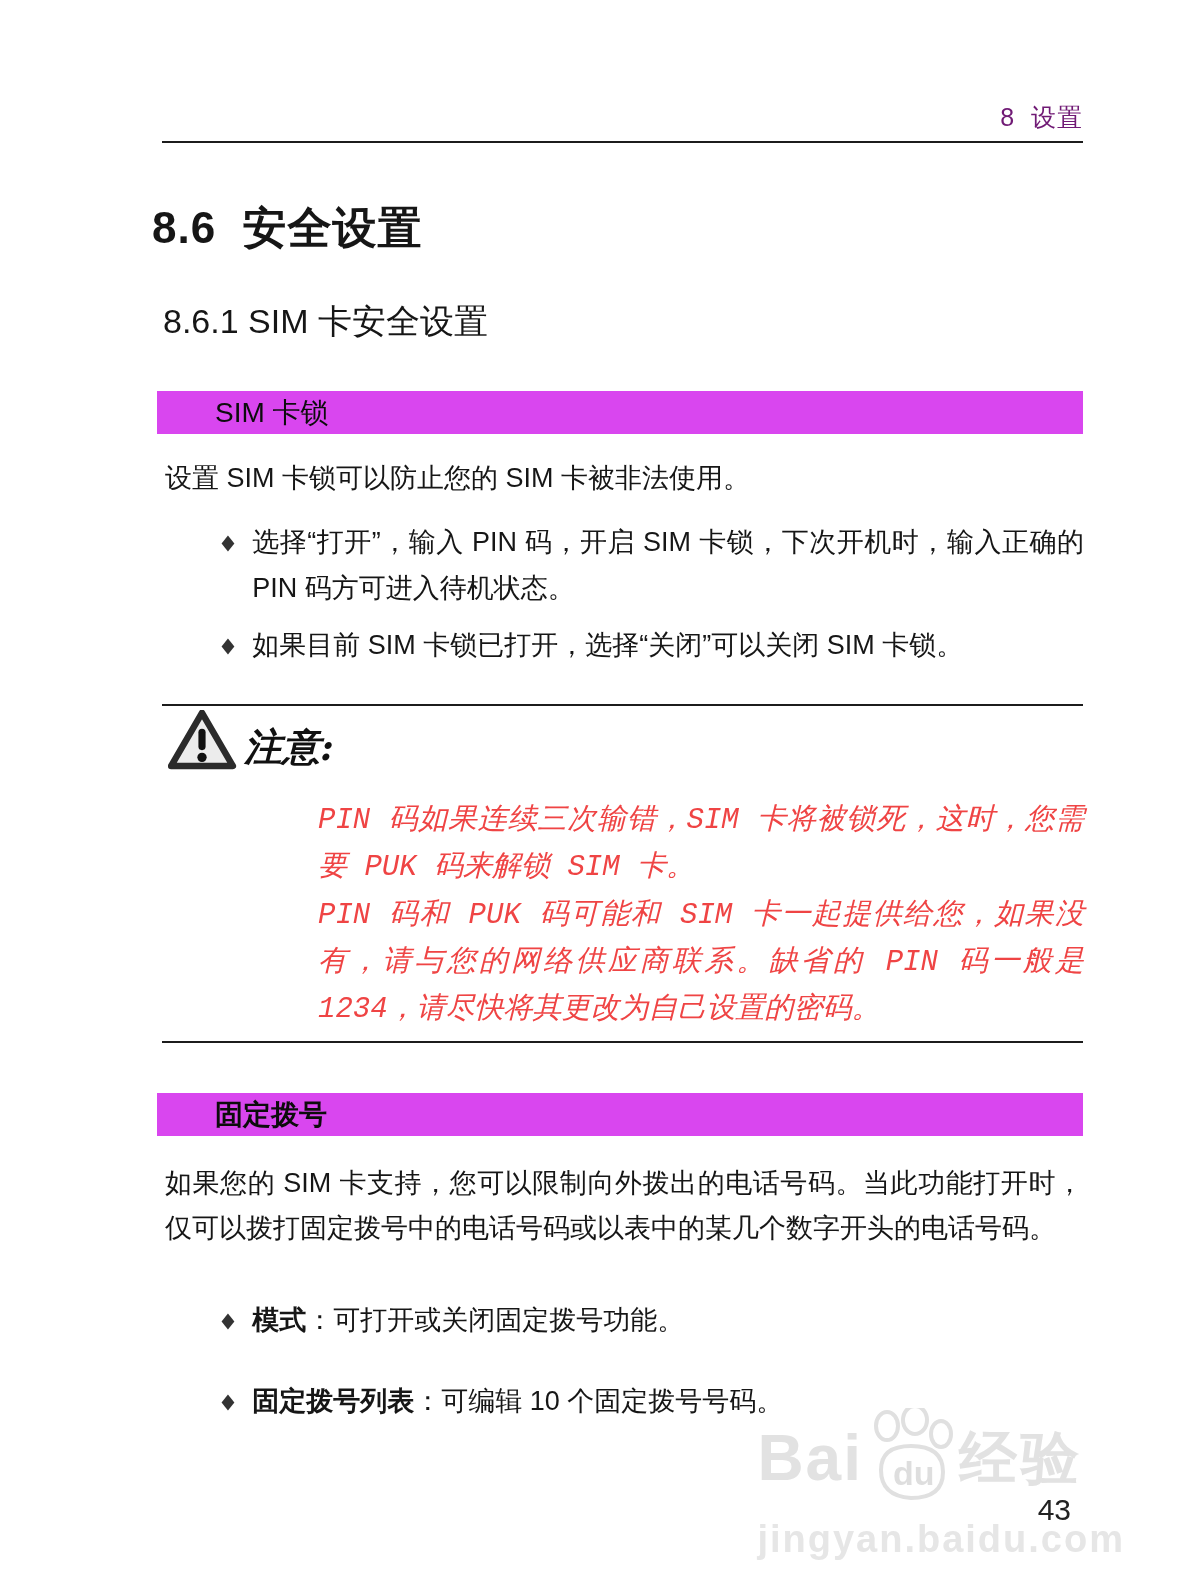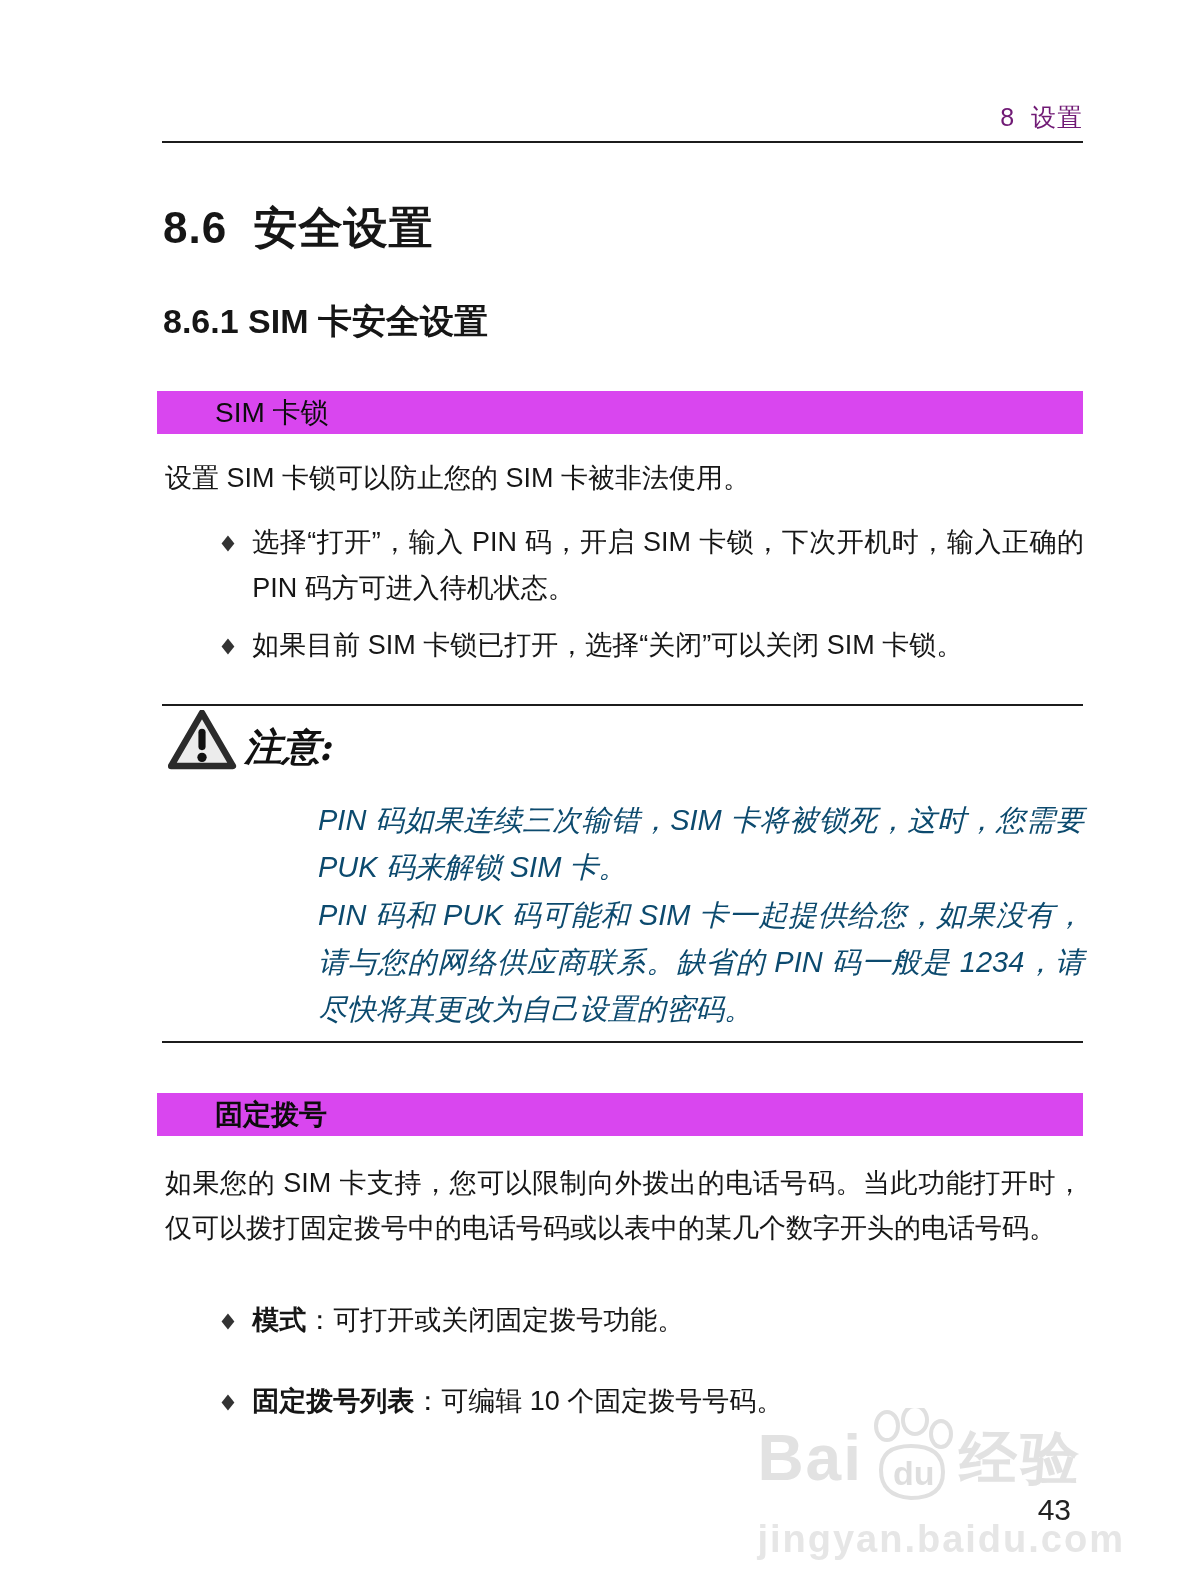--- a/index.html
+++ b/index.html
@@ -15,26 +15,26 @@
   .chapter-header{
     top:101px;left:165px;width:918px;
     text-align:right;font-size:25px;letter-spacing:1px;white-space:pre;
     color:#701a75;
   }
   .rule{height:2px;background:#1c1c1c;left:162px;width:921px;}
   .rule-1{top:141px;}
   .rule-2{top:704px;}
   .rule-3{top:1041px;}
   .section-title{
-    top:199px;left:163px;
+    top:199px;left:152px;
     font-size:44px;font-weight:bold;letter-spacing:1px;white-space:pre;
   }
   .subsection-title{
     top:299px;left:163px;
-    font-size:34px;font-weight:bold;white-space:pre;text-align:center;
+    font-size:34px;font-weight:normal;white-space:pre;text-align:center;
   }
   .gray-bar{
     left:157px;width:926px;height:43px;
     background:#d946ef;
     display:flex;align-items:center;
     padding-left:58px;box-sizing:border-box;
     font-size:28px;color:#0c0c0c;
   }
   .bar-sim{top:391px;font-weight:500;}
   .bar-fdn{top:1093px;font-weight:bold;}
@@ -58,24 +58,24 @@
   .lead-bold{font-weight:bold;}
   .warning-icon{top:710px;left:166px;width:72px;height:66px;}
   .note-label{
     top:722px;left:244px;
     font-family:"DejaVu Serif", serif;
     font-style:italic;font-weight:bold;
     font-size:38px;color:#111;
   }
   .note-para{
     left:318px;width:766px;
-    font-family:Liberation Sans, sans-serif;
+    font-family:Liberation Mono, monospace;
     font-style:italic;
     font-size:29px;line-height:47px;
-    color:#0c4a6e;text-align:justify;
+    color:#ef4444;text-align:justify;
   }
   .note-para-1{top:797px;}
   .note-para-2{top:892px;}
   .page-number{
     top:1493px;left:153px;width:918px;
     text-align:right;font-size:30px;color:#222;
   }
   .watermark{
     top:1408px;right:66px;
     color:#e2e2e2;

